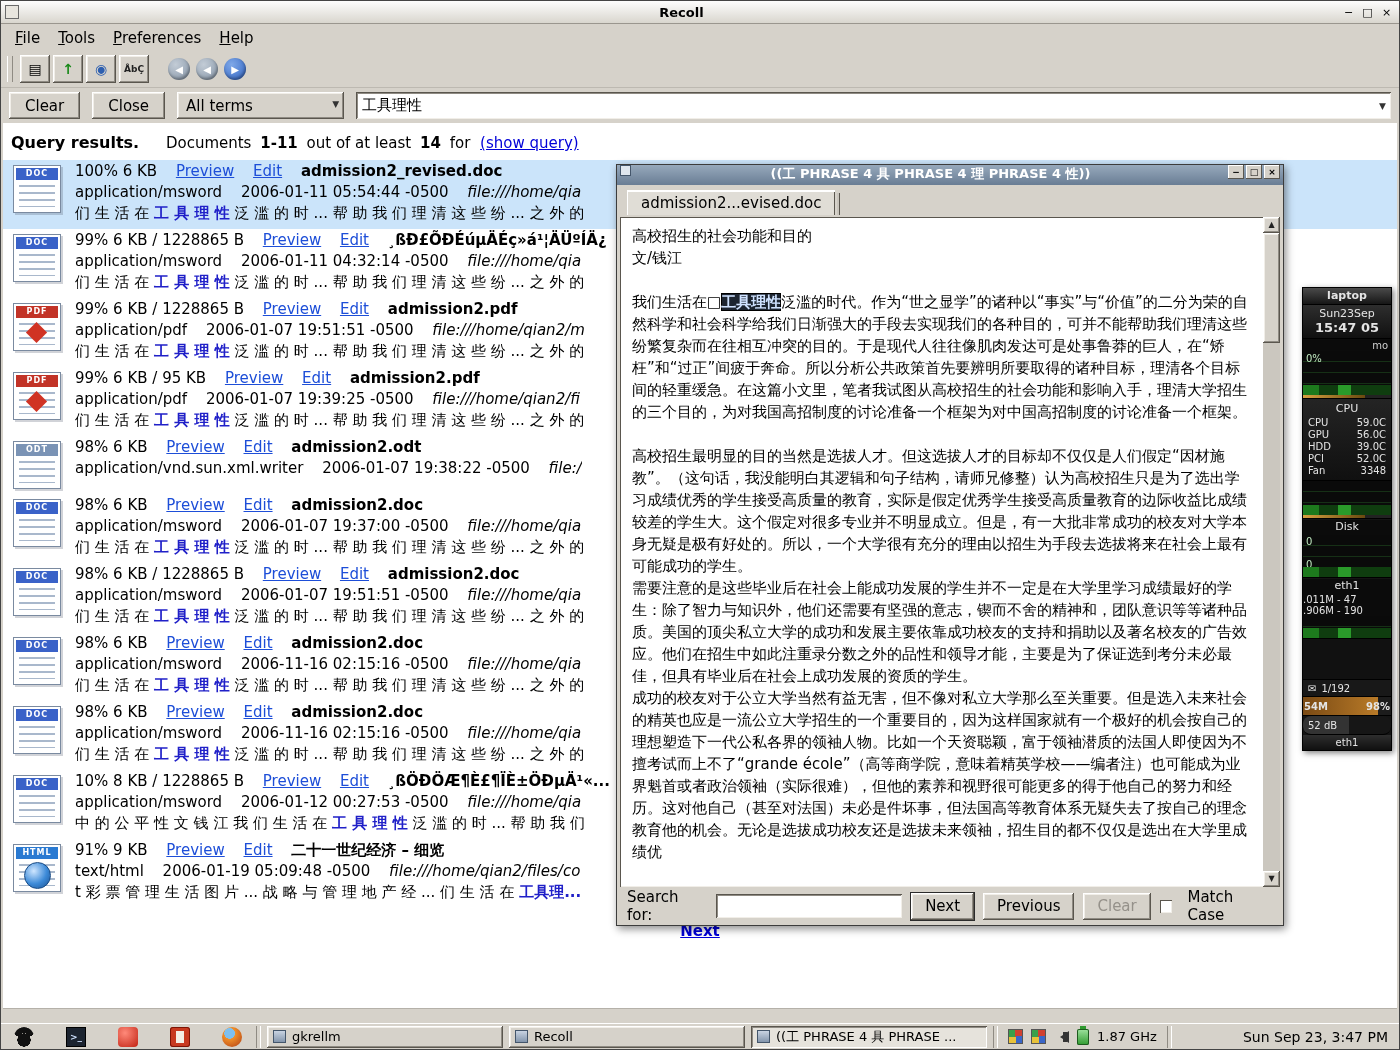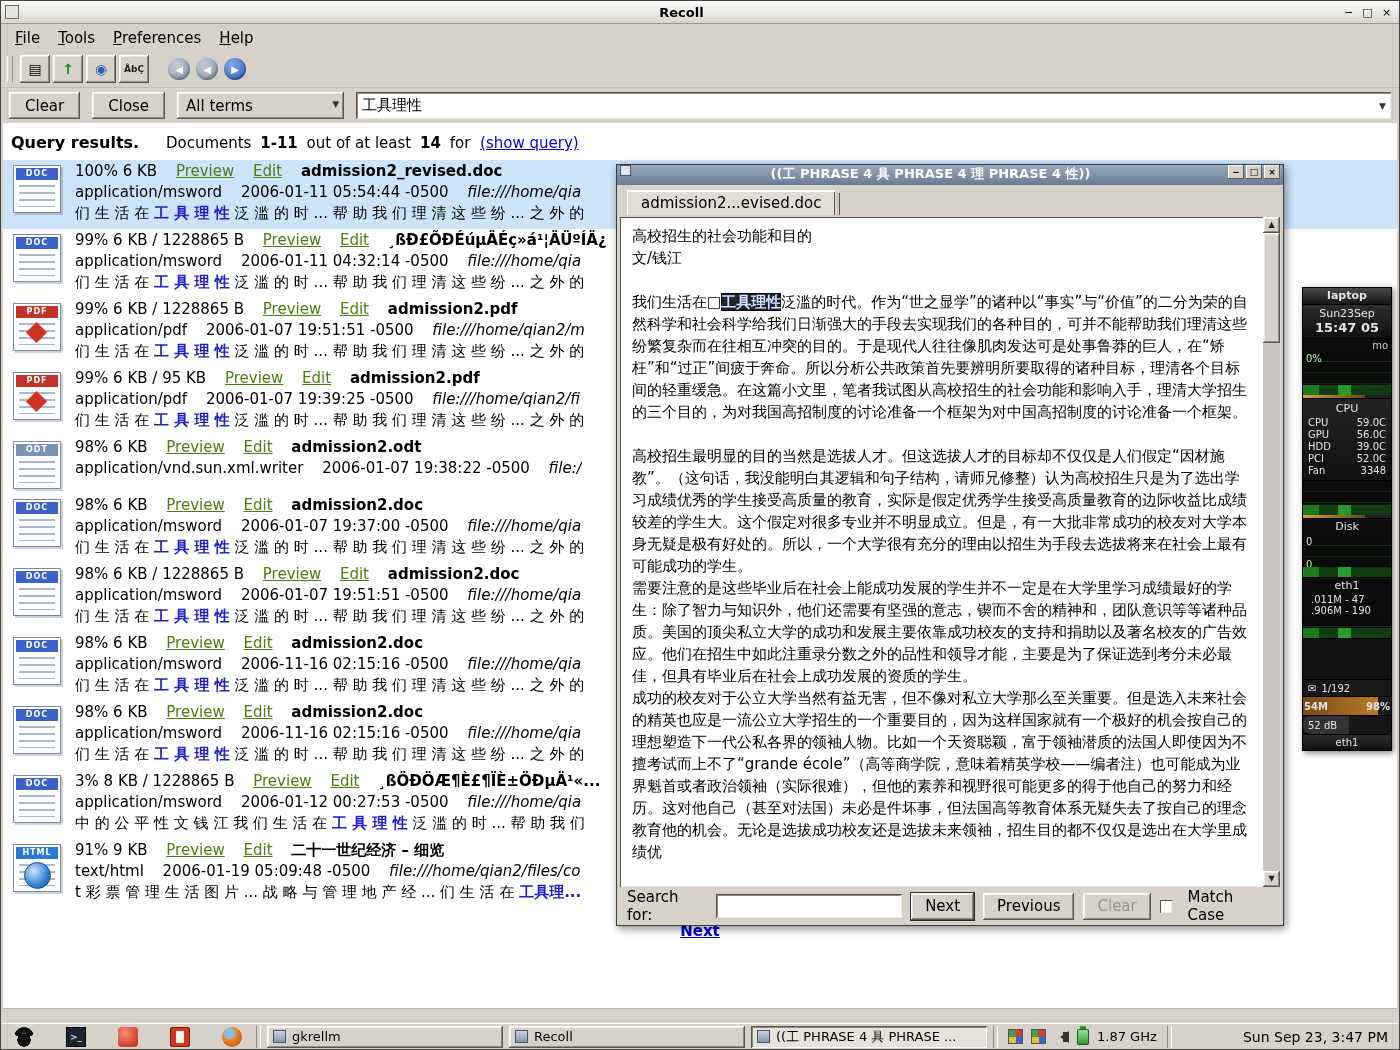--- a/index.html
+++ b/index.html
@@ -58,21 +58,21 @@
   .icon-label{position:absolute;top:2px;left:2px;right:2px;height:12px;font-size:8px;font-weight:bold;color:#fff;
       background:#3a62c8;text-align:center;line-height:12px;letter-spacing:1px;}
   .icon-pdf .icon-label{background:#c23327;}
   .icon-pdf::after{content:"";position:absolute;left:15px;top:21px;width:15px;height:15px;background:#d03324;transform:rotate(45deg);}
   .icon-odt .icon-label{background:#7a93b5;}
   .icon-html .icon-label{background:#2a7ad2;}
   .icon-html::after{content:"";position:absolute;left:10px;top:17px;width:25px;height:25px;border-radius:50%;
       border:1px solid #174a85;background:radial-gradient(circle at 35% 32%,#cfe6ff,#3c8ad8 55%,#1b4f8e);}
   .res-text{font-size:15px;line-height:21px;white-space:nowrap;overflow:hidden;}
   .line1 .pct{margin-right:14px;}
-  .line1 a{color:#4d7c0f;margin-right:14px;}
+  .line1 a{color:#1d4ed8;margin-right:14px;}
   .line1 .fname{font-weight:bold;}
   .line2 .datetime{margin-left:14px;}
   .line2 .url{font-style:italic;margin-left:14px;}
   .hl{color:#2020c8;font-weight:bold;}
   .next-link{display:block;width:max-content;margin:14px auto 0;font-weight:bold;font-size:15px;color:#0000d8;text-decoration:underline;}
   .statusstrip{position:absolute;left:2px;right:2px;bottom:26px;height:14px;background:#d6d2ca;border-top:1px solid #b5b1a9;}
 
   
   .preview-window{position:absolute;left:615px;top:163px;width:668px;height:762px;background:#d6d2ca;
       border:1px solid #3c3c3c;box-shadow:2px 3px 8px rgba(0,0,0,.45);box-sizing:border-box;}
@@ -118,21 +118,21 @@
   .gk-chart.green::after{content:"";position:absolute;left:0;right:0;bottom:0;height:10px;
       background:linear-gradient(90deg,#1d7a1d 0 18%,#0f3d0f 18% 40%,#2a9a2a 40% 55%,#0f3d0f 55% 100%);}
   .gk-krell{height:3px;background:linear-gradient(90deg,#d8a040,#6a4a10 70%,#222 70%);}
   .gk-pct{position:absolute;left:3px;top:2px;color:#bfe8bf;z-index:2;}
   .gk-mo{position:absolute;right:3px;top:-11px;color:#cfcfcf;z-index:2;}
   .gk-sensors{padding:2px 5px 3px;background:linear-gradient(#242424,#101010);border-bottom:1px solid #000;}
   .gk-title{text-align:center;font-size:11px;margin:1px 0 2px;}
   .gk-row{display:flex;justify-content:space-between;line-height:12px;}
   .gk-zero1{position:absolute;left:3px;top:1px;color:#bfe8bf;}
   .gk-zero2{position:absolute;left:3px;top:24px;color:#bfe8bf;}
-  .gk-netrow{padding:0 8px;line-height:11px;white-space:nowrap;}
+  .gk-netrow{padding:0 0;line-height:11px;white-space:nowrap;}
   .gk-spacer{height:40px;background:#111;border-bottom:1px solid #000;}
   .gk-mail{height:16px;display:flex;align-items:center;gap:5px;padding:0 5px;border-bottom:1px solid #000;background:#181818;}
   .gk-env{font-size:10px;}
   .gk-mem{height:18px;display:flex;justify-content:space-between;align-items:center;padding:0 1px;border-bottom:1px solid #000;
       background:linear-gradient(90deg,#7a4a14,#b87a28 85%,#1c1c1c 85%);font-weight:bold;}
   .gk-vol{height:18px;display:flex;align-items:center;padding:0 5px;border-bottom:1px solid #000;
       background:linear-gradient(90deg,#333 0 52%,#161616 52%);border-radius:8px;}
   .gk-footer{height:15px;line-height:15px;text-align:center;background:linear-gradient(#2e2e2e,#101010);}
 
   
@@ -418,21 +418,21 @@
             <span>们 生 活 在 </span><span class="hl">工 具 理 性</span><span> 泛 滥 的 时 ... 帮 助 我 们 理 清 这 些 纷 ... 之 外 的</span>
           </div>
         </div>
       </div>
       <div class="result-row">
         <div class="file-icon icon-doc">
           <span class="icon-label">DOC</span>
         </div>
         <div class="res-text">
           <div class="line1">
-            <span class="pct">3% 8 KB / 1228865 B</span>
+            <span class="pct">10% 8 KB / 1228865 B</span>
             <a href="#">Preview</a>
             <a href="#">Edit</a>
             <span class="fname">¸ßÖÐÖÆ¶È£­¶ÏÈ±ÖÐµÄ¹«...</span>
           </div>
           <div class="line2">
             <span class="mime">application/msword</span>
             <span class="datetime">2006-01-12 00:27:53 -0500</span>
             <span class="url">file:///home/qia</span>
           </div>
           <div class="line3">

